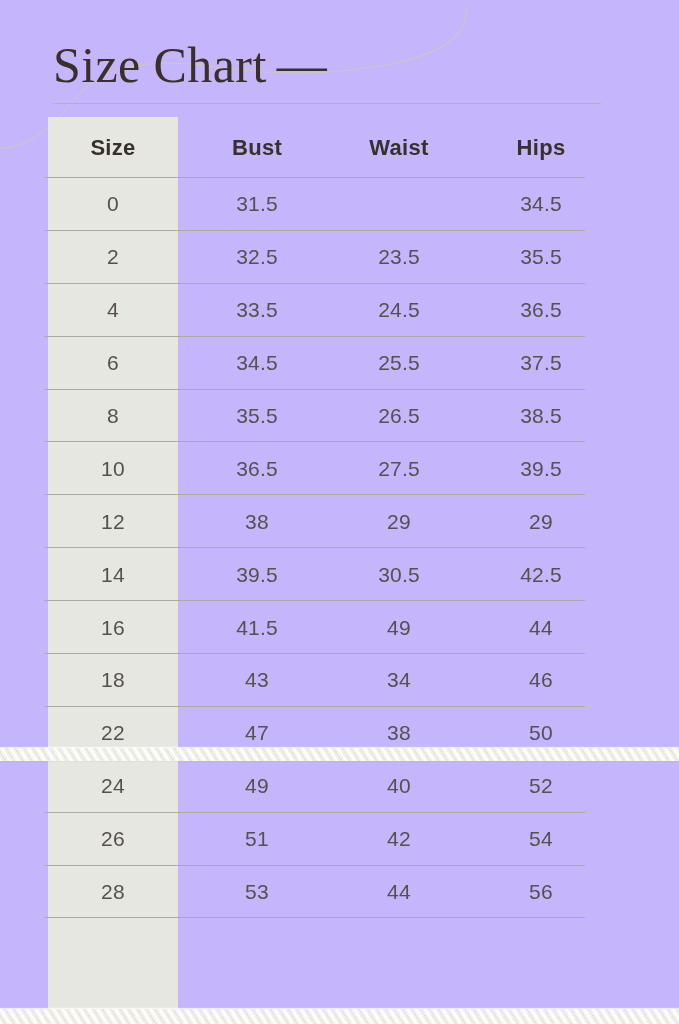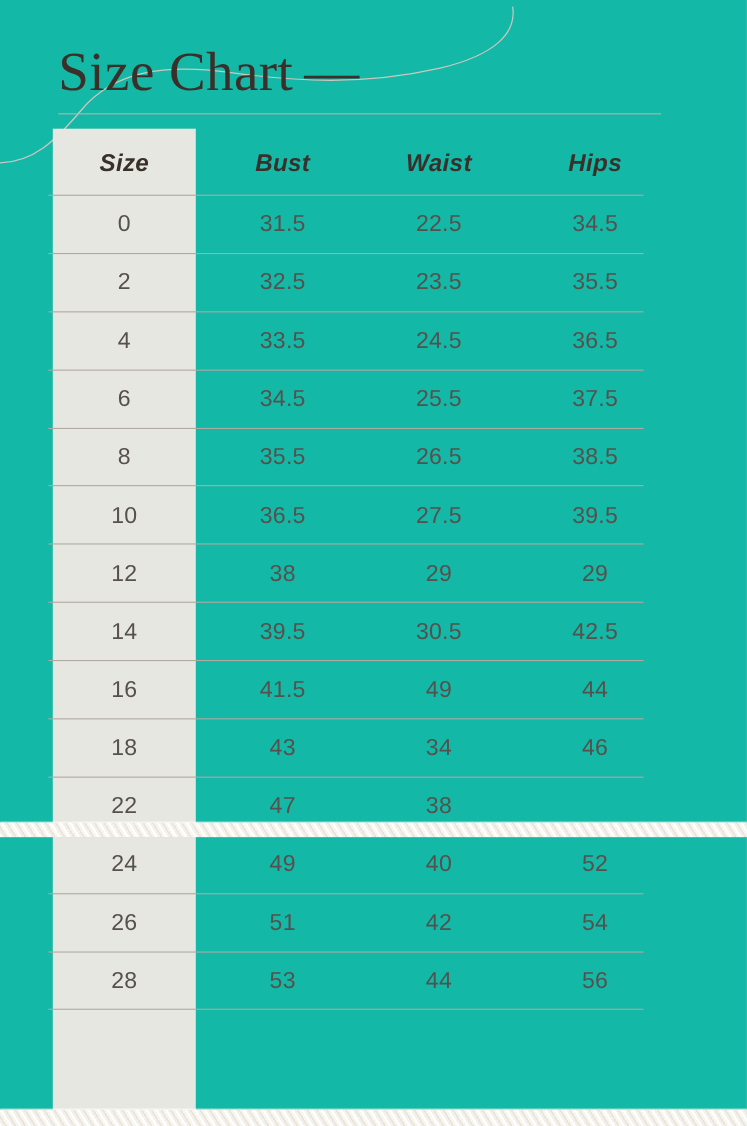--- a/index.html
+++ b/index.html
@@ -15,21 +15,21 @@
     overflow: hidden;
     position: relative;
   }
 
   
   #page {
     position: absolute;
     inset: 0;
     width: 679px;
     height: 1024px;
-    background: #14b8a6;
+    background: #c4b5fd;
     overflow: hidden;
   }
 
   
   .deco-curve {
     position: absolute;
     left: 0;
     top: 0;
     width: 679px;
     height: 200px;
@@ -127,21 +127,20 @@
   .c-bust  { left: 190px; width: 134px; }
   .c-waist { left: 332px; width: 134px; }
   .c-hips  { left: 474px; width: 134px; }
 
   
   .header-row .cell {
     font-size: 22px;
     font-weight: 700;
     color: #3a302b;
     letter-spacing: 0.3px;
-    font-style: italic;
   }
   .header-row .c-size {
   }
 
   
   .rope {
     position: absolute;
     left: 0;
     width: 679px;
     height: 13px;
@@ -186,21 +185,20 @@
         <div class="row header-row">
           <div class="cell c-size">Size</div>
           <div class="cell c-bust">Bust</div>
           <div class="cell c-hips">Hips</div>
           <div class="cell c-waist">Waist</div>
           <div class="divider"></div>
         </div>
         <div class="row">
           <div class="cell c-size">0</div>
           <div class="cell c-bust">31.5</div>
-          <div class="cell c-waist">22.5</div>
           <div class="cell c-hips">34.5</div>
           <div class="divider"></div>
         </div>
         <div class="row">
           <div class="cell c-size">2</div>
           <div class="cell c-bust">32.5</div>
           <div class="cell c-waist">23.5</div>
           <div class="cell c-hips">35.5</div>
           <div class="divider"></div>
         </div>
@@ -257,20 +255,21 @@
           <div class="cell c-size">18</div>
           <div class="cell c-bust">43</div>
           <div class="cell c-waist">34</div>
           <div class="cell c-hips">46</div>
           <div class="divider"></div>
         </div>
         <div class="row">
           <div class="cell c-size">22</div>
           <div class="cell c-bust">47</div>
           <div class="cell c-waist">38</div>
+          <div class="cell c-hips">50</div>
           <div class="divider"></div>
         </div>
         <div class="row">
           <div class="cell c-size">24</div>
           <div class="cell c-bust">49</div>
           <div class="cell c-waist">40</div>
           <div class="cell c-hips">52</div>
           <div class="divider"></div>
         </div>
         <div class="row">

